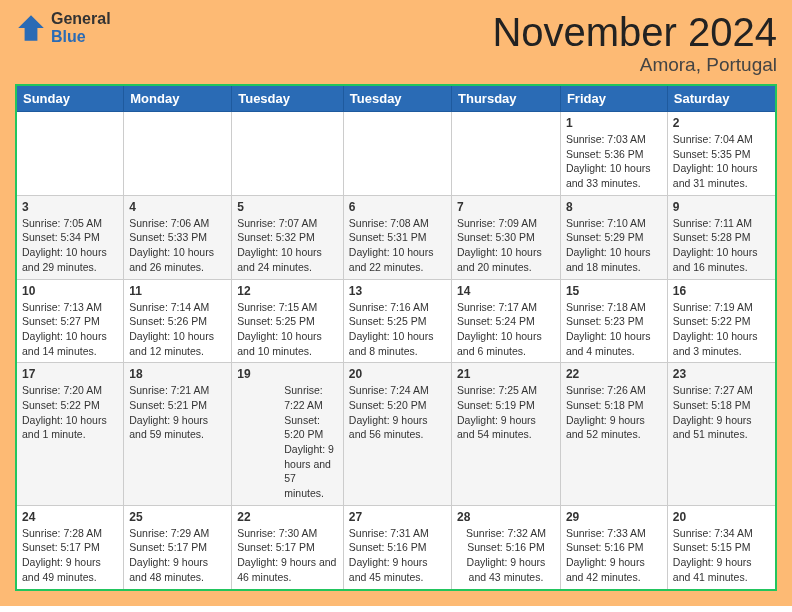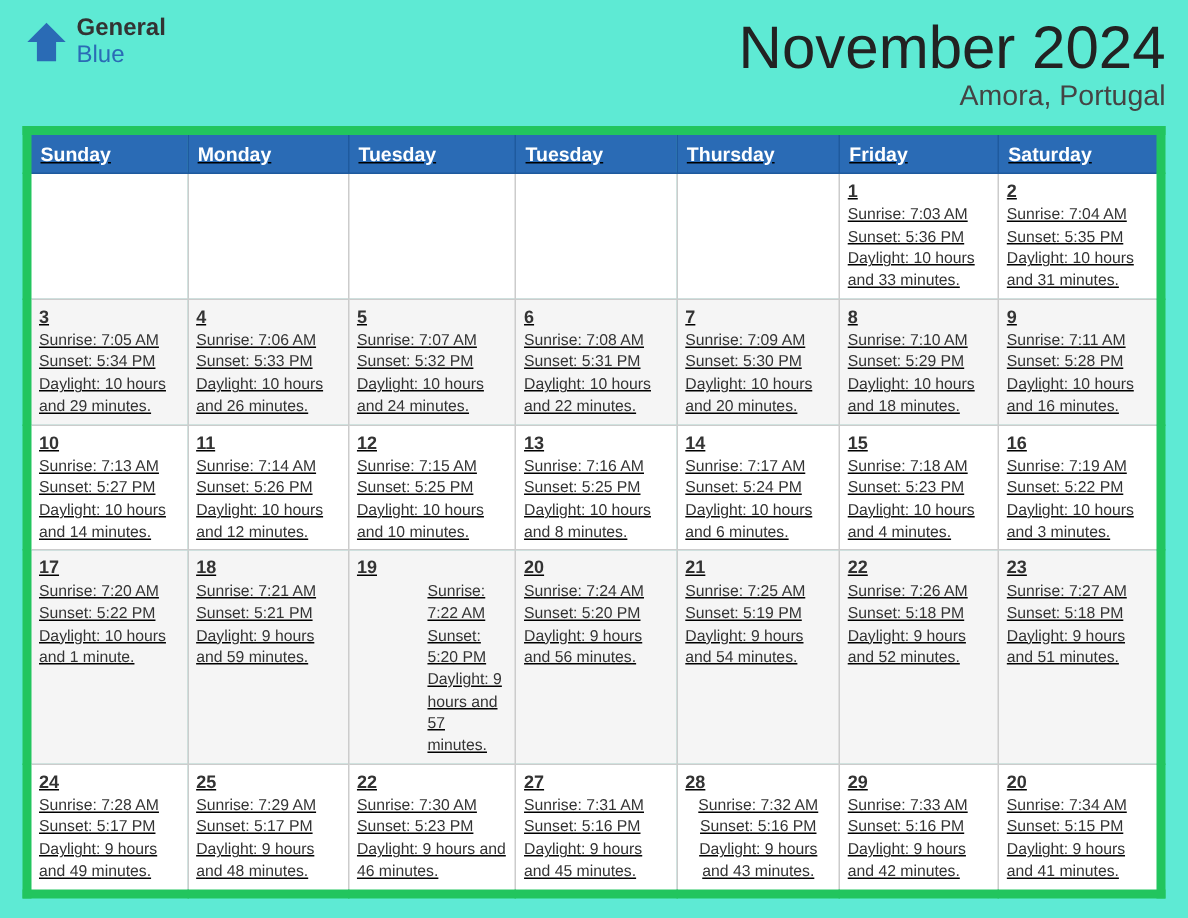--- a/index.html
+++ b/index.html
@@ -5,21 +5,21 @@
     * { box-sizing: border-box; margin: 0; padding: 0; }
     body {
       font-family: Arial, sans-serif;
       background: #fff;
       width: 792px;
       min-height: 612px;
       padding: 0;
     }
     .page {
       width: 792px;
-      background: #5eead4;
+      background: #fdba74;
       padding: 10px 15px 15px 15px;
     }
     .header {
       display: flex;
       justify-content: space-between;
       align-items: flex-start;
       margin-bottom: 8px;
     }
     .logo {
       display: flex;
@@ -31,21 +31,21 @@
       flex-direction: column;
       line-height: 1.1;
     }
     .logo-general {
       font-size: 16px;
       font-weight: bold;
       color: #333;
     }
     .logo-blue {
       font-size: 16px;
-      font-weight: normal;
+      font-weight: bold;
       color: #2a6bb5;
     }
     .logo-icon {
       width: 32px;
       height: 32px;
     }
     .title-area {
       text-align: right;
     }
     .month-title {
@@ -54,22 +54,21 @@
       color: #222;
       line-height: 1.1;
     }
     .location {
       font-size: 19px;
       color: #444;
     }
     .calendar {
       width: 100%;
       border-collapse: collapse;
-      border: 6px solid #22c55e;
-      text-decoration: underline;
+      border: 2px solid #22c55e;
     }
     .calendar th {
       background-color: #2a6bb5;
       color: #fff;
       text-align: left;
       padding: 5px 6px;
       font-size: 13px;
       font-weight: bold;
       border: 1px solid #1e5a9e;
     }
@@ -298,21 +297,21 @@
           </td>
           <td>
             <span class="day-number">25</span>
             <div class="day-info" style="white-space: pre-line;">Sunrise: 7:29 AM
 Sunset: 5:17 PM
 Daylight: 9 hours and 48 minutes.</div>
           </td>
           <td>
             <span class="day-number">22</span>
             <div class="day-info" style="white-space: pre-line;">Sunrise: 7:30 AM
-Sunset: 5:23 PM
+Sunset: 5:17 PM
 Daylight: 9 hours and 46 minutes.</div>
           </td>
           <td>
             <span class="day-number">27</span>
             <div class="day-info" style="white-space: pre-line;">Sunrise: 7:31 AM
 Sunset: 5:16 PM
 Daylight: 9 hours and 45 minutes.</div>
           </td>
           <td>
             <span class="day-number">28</span>

